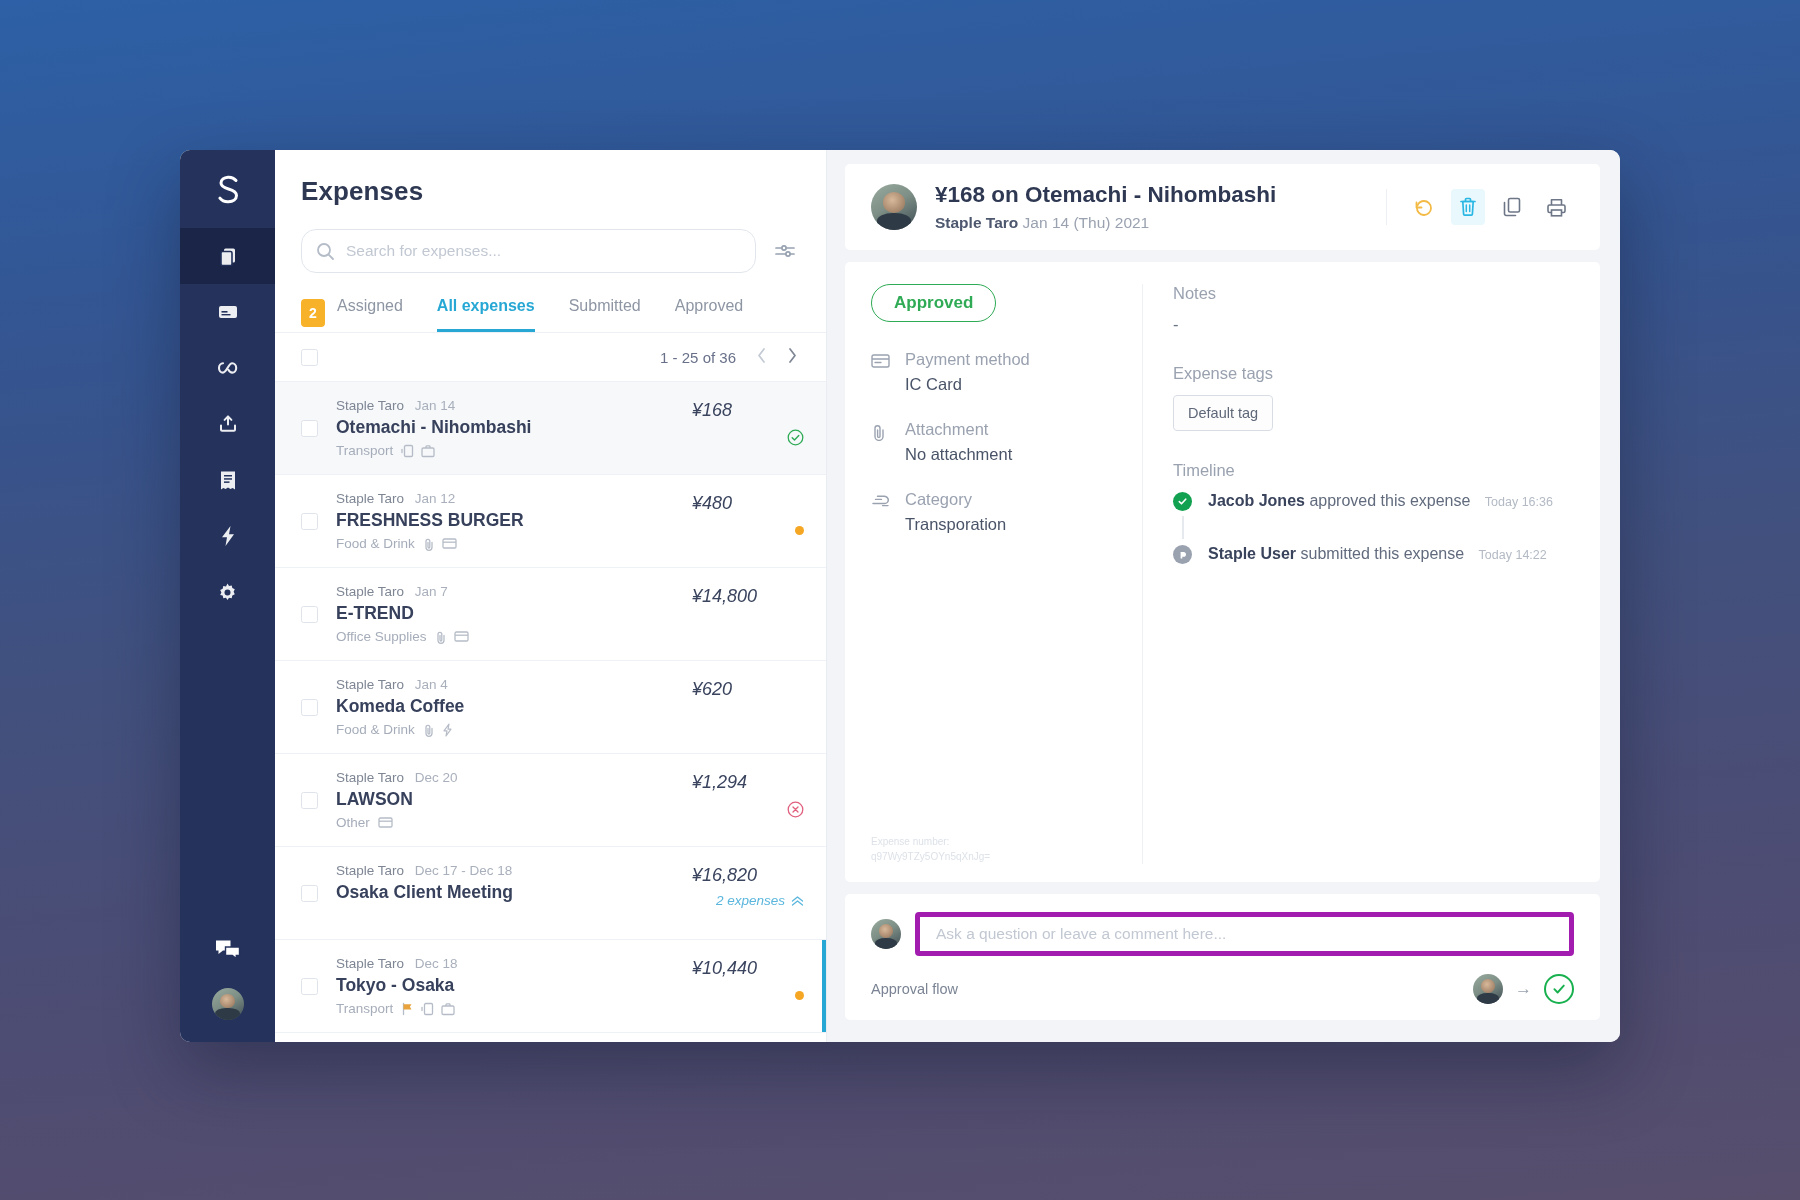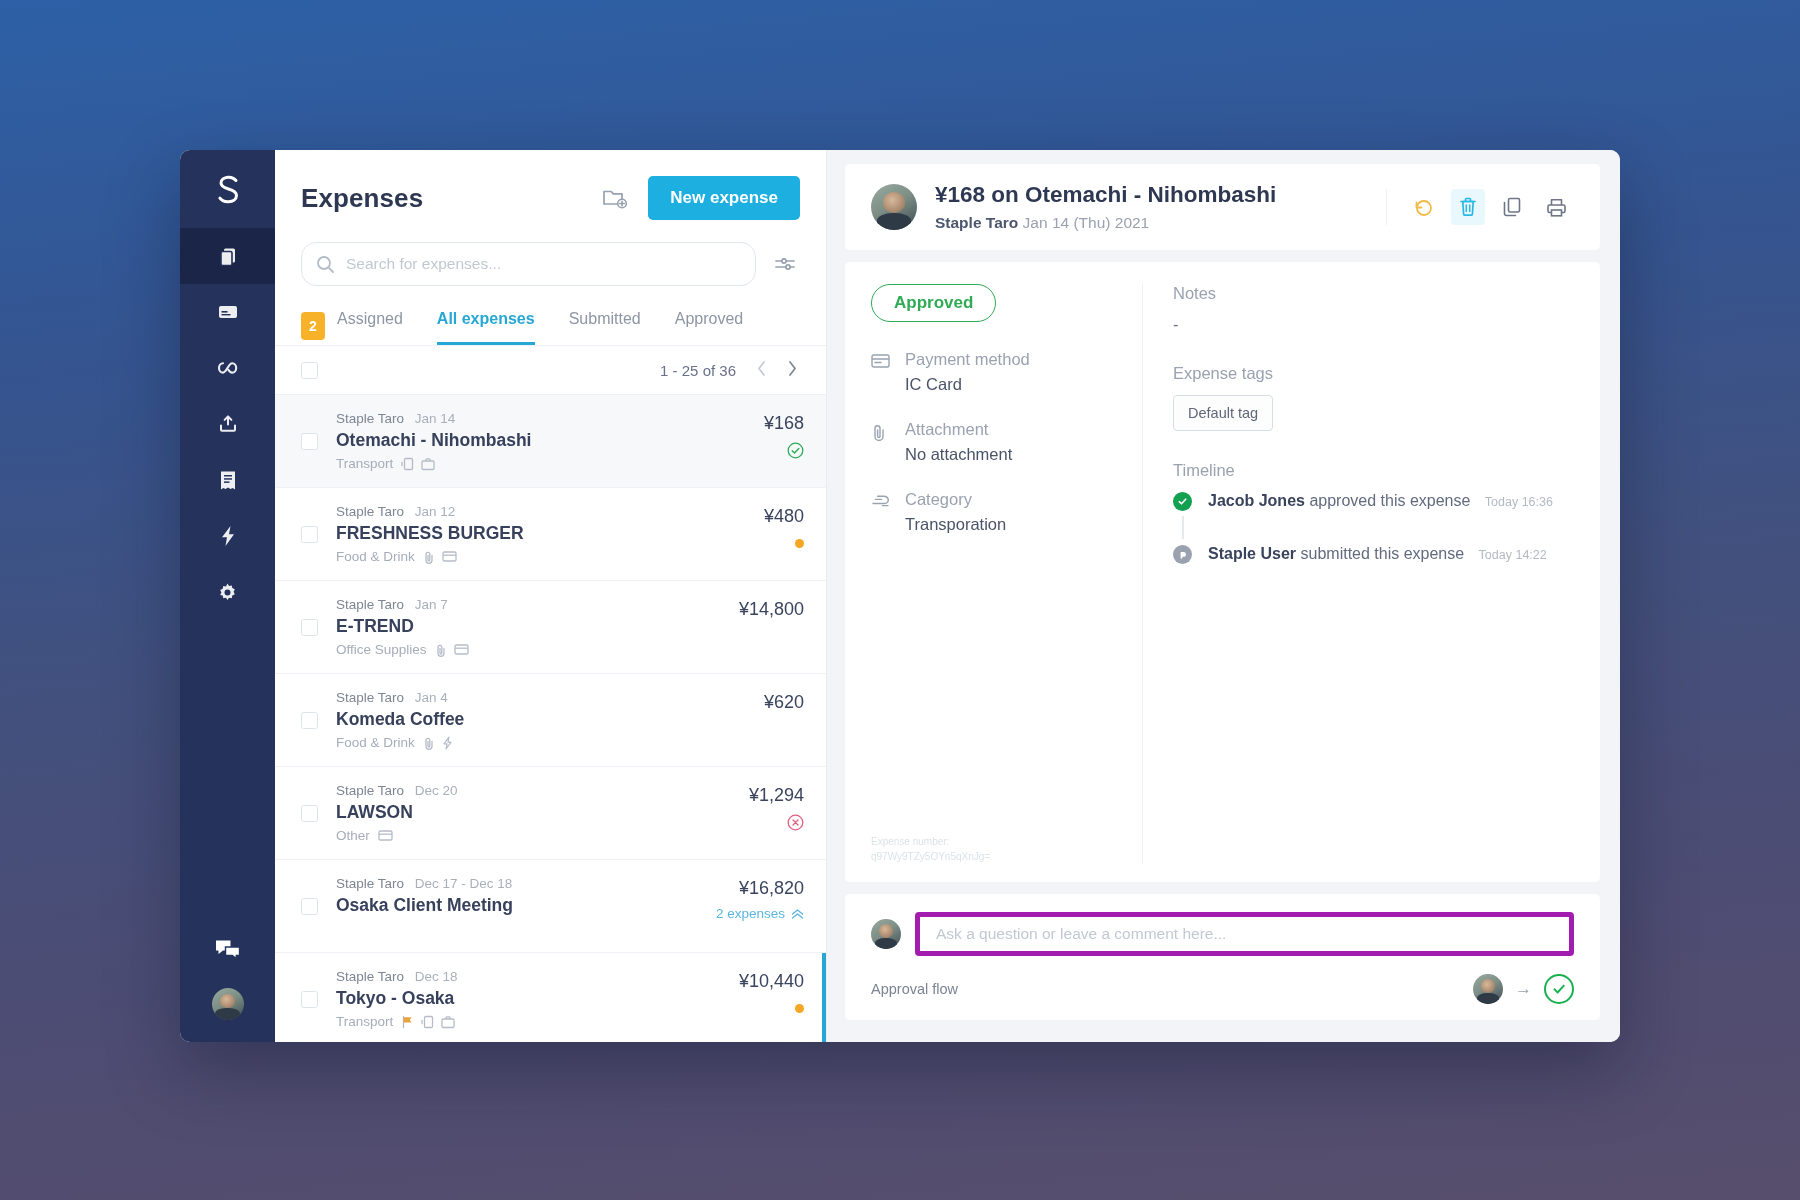--- a/index.html
+++ b/index.html
@@ -161,21 +161,21 @@
     width: 4px; background: #27a8d4;
   }
   .row-chk { margin: 22px 18px 0 0; }
   .row-main { flex: 1; min-width: 0; }
   .row-meta { font-size: 13.5px; color: #9aa2b0; margin-bottom: 4px; }
   .row-meta .who { color: #7e8694; }
   .row-meta .when { margin-left: 7px; color: #a9b0bc; }
   .row-title { font-size: 17.5px; font-weight: 700; color: #37415c; margin-bottom: 5px; }
   .row-cat { font-size: 13.5px; color: #a6adba; display: flex; align-items: center; gap: 8px; }
   .row-cat .mini-icons { display: flex; align-items: center; gap: 7px; color: #b6bcc7; }
-  .row-right { text-align: right; padding-top: 2px; min-width: 112px; }
+  .row-right { padding-top: 2px; min-width: 112px; font-style: italic; }
   .row-amount { font-size: 18px; color: #3a445e; font-weight: 400; white-space: nowrap; }
   .row-status { margin-top: 7px; display: flex; justify-content: flex-end; align-items: center; height: 18px; }
   .dot-amber { width: 9px; height: 9px; border-radius: 50%; background: #f5a623; }
   .sub-link { font-size: 13.5px; color: #5ab6dd; display: flex; align-items: center; gap: 6px; justify-content: flex-end; margin-top: 7px; }
 
   
   .detail-pane {
     flex: 1; background: #f2f4f7;
     padding: 14px 20px 22px 18px;
     display: flex; flex-direction: column; gap: 12px;
@@ -321,30 +321,20 @@
         </svg>
       </div>
       <div class="avatar a-32"></div>
     </div>
   </nav>
 
   <section class="list-pane">
 
     <div class="list-head">
       <div class="page-title">Expenses</div>
-      <div class="head-actions">
-        <button class="icon-btn">
-          <svg width="26" height="24" viewBox="0 0 26 24" fill="none">
-            <path d="M2 5.5h7.2l2 2.4H20V18H2z" stroke="#97a1b0" stroke-width="1.7" stroke-linejoin="round"></path>
-            <circle cx="20" cy="17.5" r="4.3" fill="#fff" stroke="#97a1b0" stroke-width="1.6"></circle>
-            <path d="M20 15.2v4.6M17.7 17.5h4.6" stroke="#97a1b0" stroke-width="1.6" stroke-linecap="round"></path>
-          </svg>
-        </button>
-        <button class="btn-primary">New expense</button>
-      </div>
     </div>
 
     <div class="search-row">
       <div class="search-box">
         <svg width="19" height="19" viewBox="0 0 19 19" fill="none">
           <circle cx="8" cy="8" r="6" stroke="#b4bcc7" stroke-width="1.8"></circle>
           <path d="M12.6 12.6L17 17" stroke="#b4bcc7" stroke-width="1.8" stroke-linecap="round"></path>
         </svg>
         <input class="search-input" type="text" placeholder="Search for expenses..." style="">
       </div>

